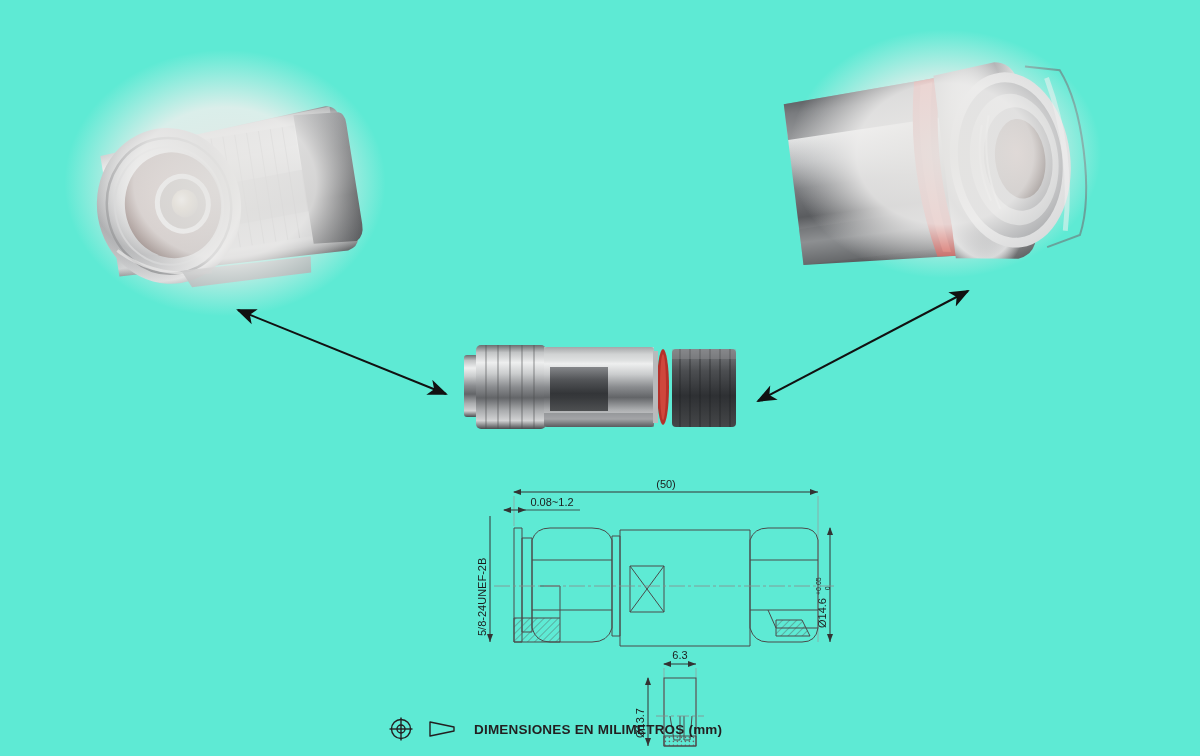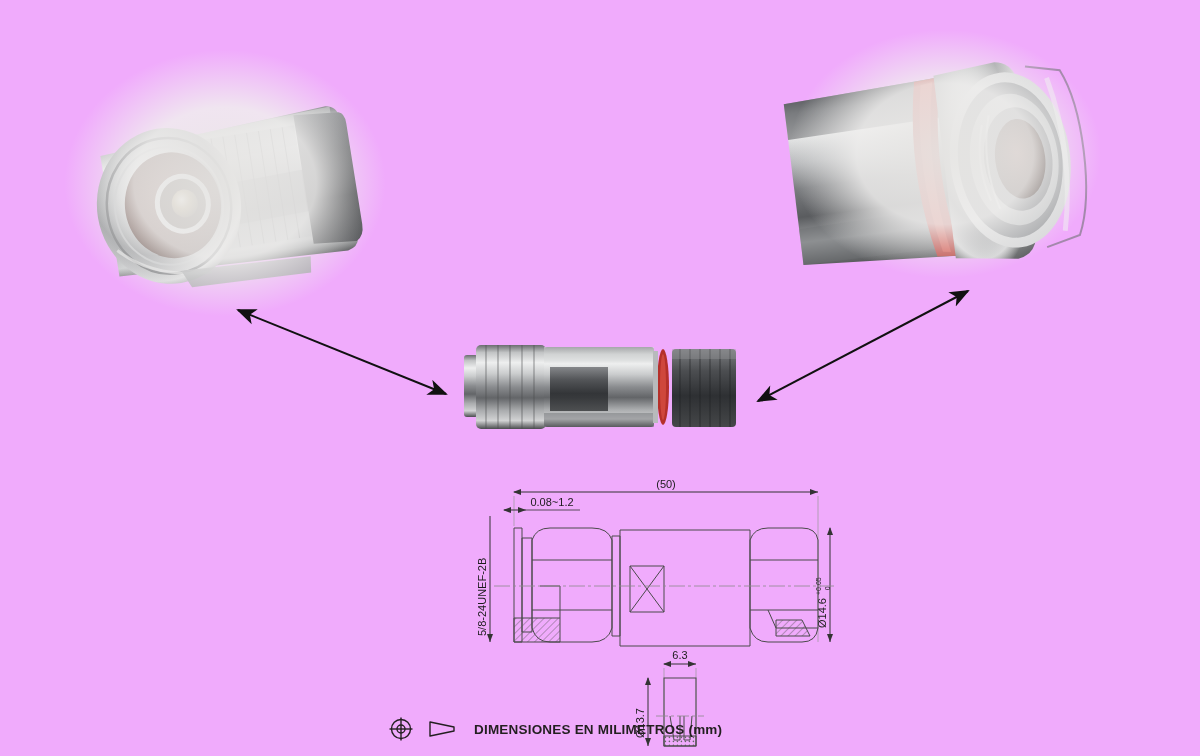--- a/index.html
+++ b/index.html
@@ -9,21 +9,21 @@
     background: #ffffff;
   }
   body {
     font-family: "Liberation Sans", sans-serif;
     color: #1a1a1a;
   }
   #sheet {
     position: relative;
     width: 1200px;
     height: 756px;
-    background: #f0abfc;
+    background: #5eead4;
     overflow: hidden;
   }
 
   
   .photo {
     position: absolute;
     overflow: hidden;
   }
   .photo .vignette {
     position: absolute;

